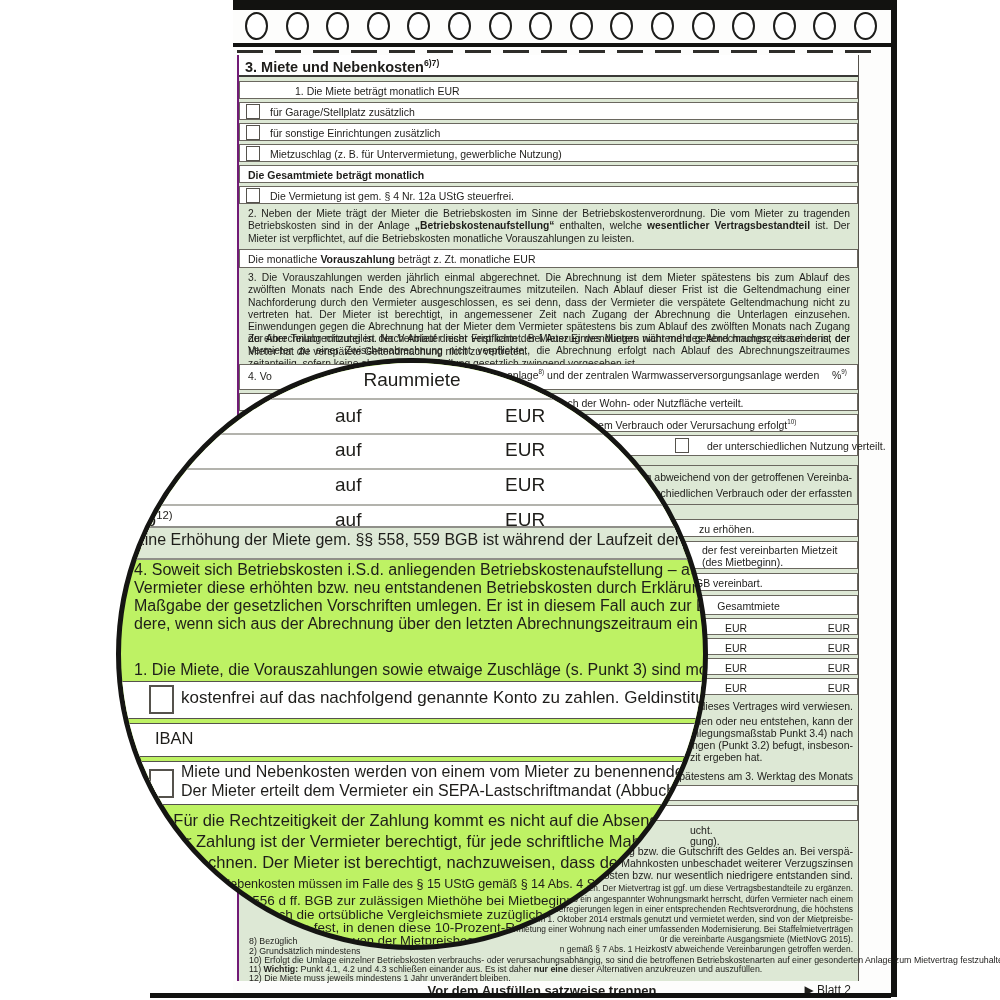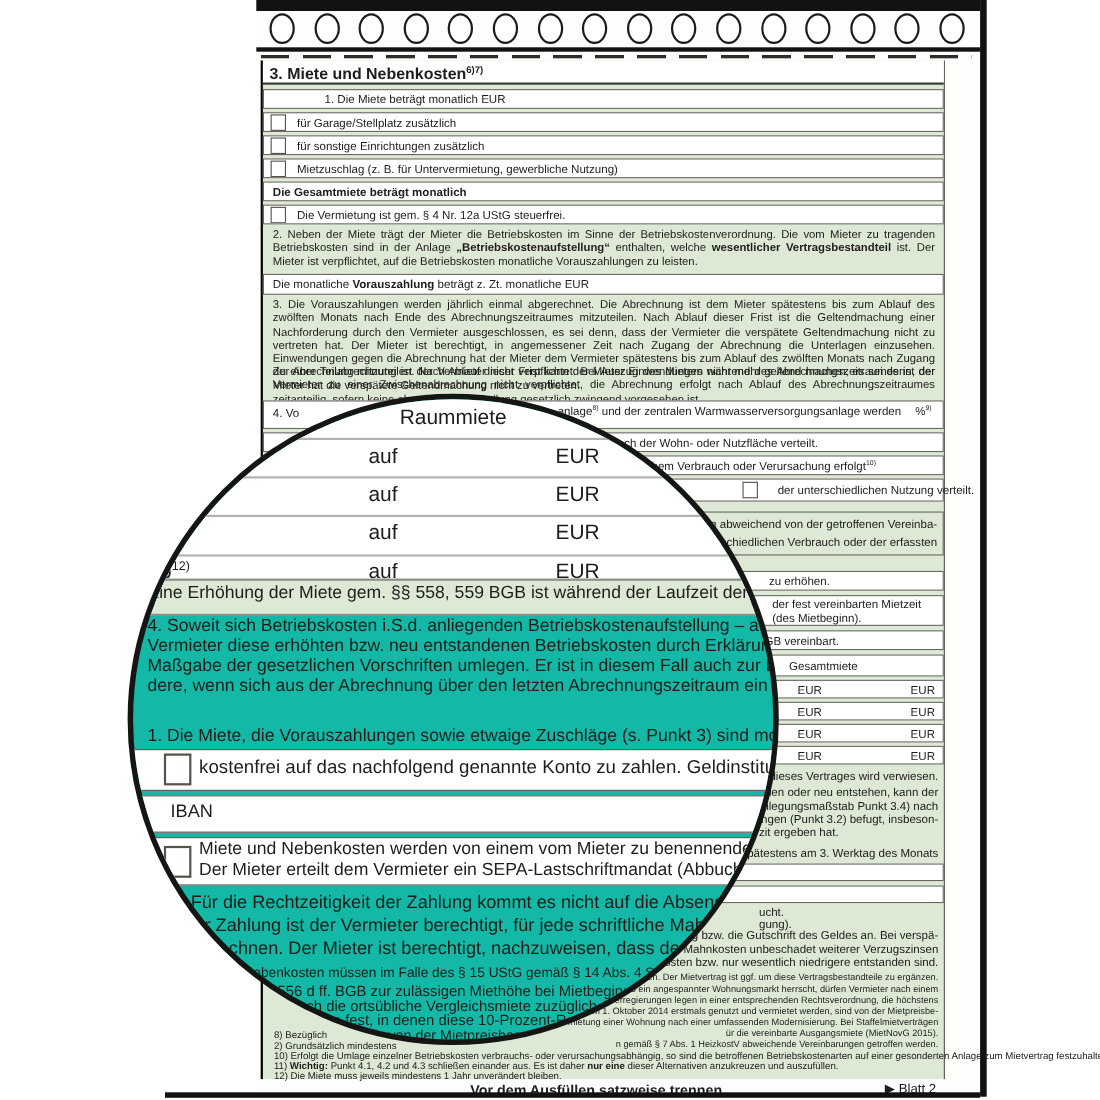--- a/index.html
+++ b/index.html
@@ -7,33 +7,33 @@
          font-family:"Liberation Sans","DejaVu Sans",sans-serif;color:#1e1d1a;}
   .abs{position:absolute;}
   #paper{position:absolute;left:233px;top:0;width:658px;height:997px;background:#fdfdfc;border-right:6px solid #121210;}
   #topbar{position:absolute;left:0;top:0;width:100%;height:10px;background:#121210;}
   #holes{position:absolute;left:12px;right:14px;top:13px;height:26px;display:flex;justify-content:space-between;align-items:center;}
   .hole{width:19px;height:24px;border:2.5px solid #1c1c1a;border-radius:50%;background:#fff;}
   #underbar{position:absolute;left:0;top:43px;width:100%;height:4px;background:#121210;}
   #dashline{position:absolute;left:4px;right:8px;top:50px;height:3px;
             background:repeating-linear-gradient(90deg,#2e2d2a 0 26px,transparent 26px 38px);}
   #form{position:absolute;left:4px;top:55px;width:619px;height:926px;background:#dde8d5;
-        border-left:2px solid #000000;border-right:1.5px solid #55524c;}
+        border-left:2px solid #701a75;border-right:1.5px solid #55524c;}
   .wrow{position:absolute;left:0;right:0;background:#fff;border:1px solid #6a675f;box-sizing:border-box;}
   .t{position:absolute;white-space:nowrap;font-size:10.5px;line-height:1.2;}
   .b{font-weight:bold;}
   .para{position:absolute;font-size:10.3px;line-height:12.3px;text-align:justify;}
   .cb{position:absolute;width:12px;height:13px;border:1.2px solid #55524c;background:#fff;}
   sup{font-size:0.6em;}
   .ra{text-align:right;}
   .fine{font-size:8.4px;line-height:10.2px;}
   .fn{font-size:8.8px;}
   
   #mag{position:absolute;left:116px;top:358px;width:592px;height:592px;box-sizing:border-box;
-       border:5px solid #151513;border-radius:50%;background:#14b8a6;overflow:hidden;z-index:5;}
+       border:5px solid #151513;border-radius:50%;background:#bef264;overflow:hidden;z-index:5;}
   .mg{position:absolute;white-space:nowrap;}
   .mline{position:absolute;left:-10px;right:-10px;height:2px;background:#b3b3ad;}
   .mwrow{position:absolute;left:-30px;right:-30px;background:#fff;border:1.5px solid #55524c;}
   .mcb{position:absolute;width:21px;height:25px;border:2px solid #55524c;background:#fff;}
   #footerline{position:absolute;left:150px;top:993px;width:741px;height:5px;background:#121210;z-index:6;}
 </style>
 </head>
 <body>
 
 <div id="stage">

